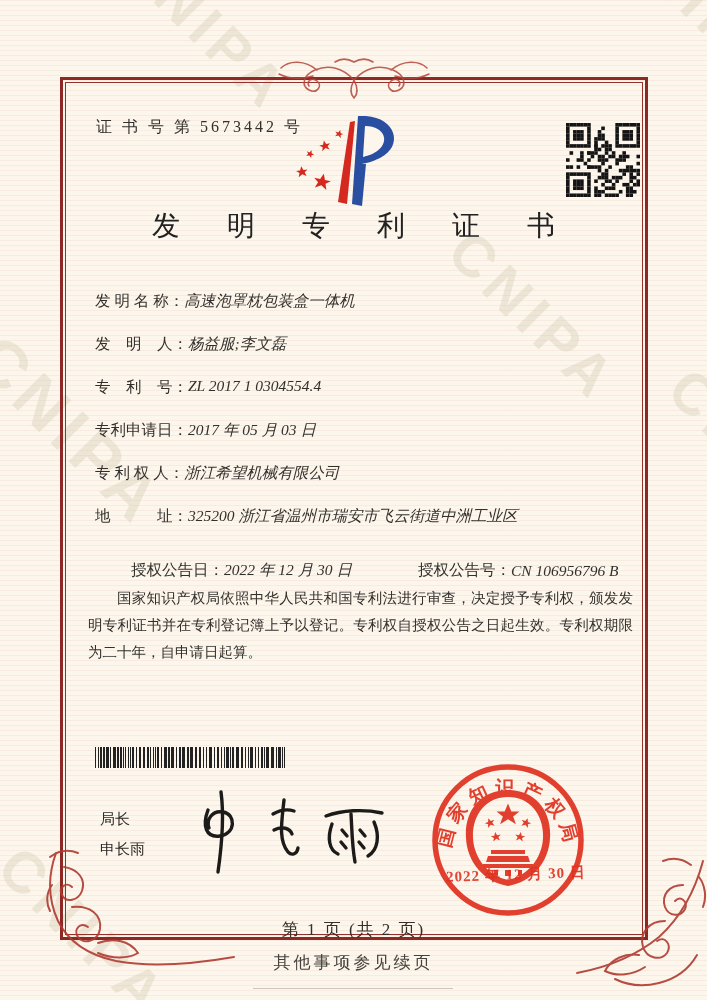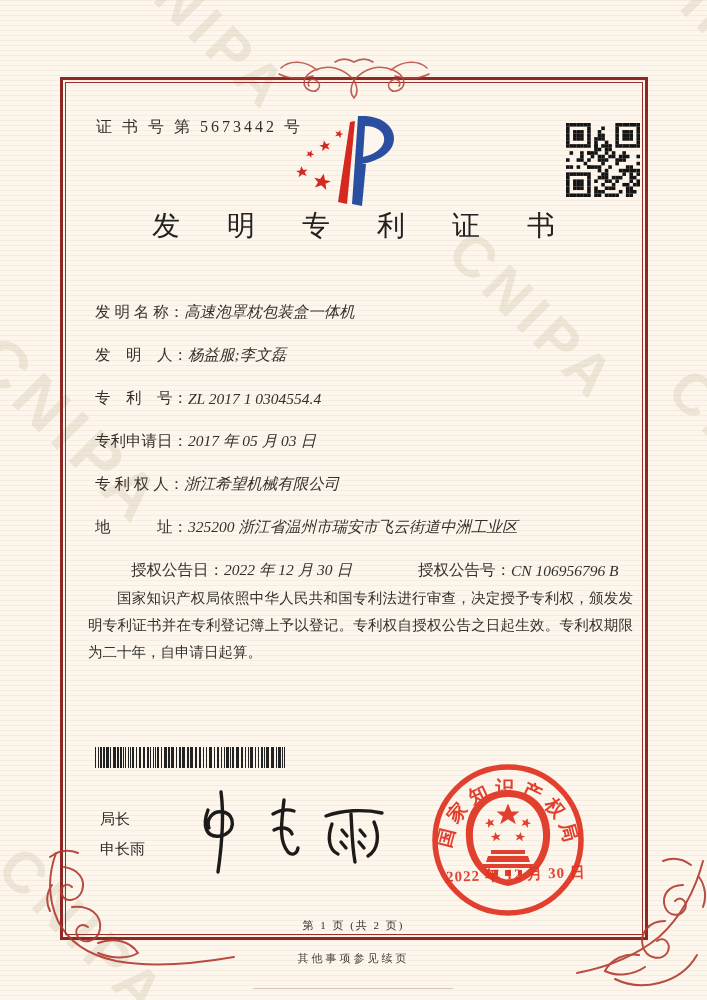--- a/index.html
+++ b/index.html
@@ -24,21 +24,21 @@
   
   .cert-no{position:absolute;left:96px;top:117px;font-size:16px;letter-spacing:3px;color:#33302c;}
   .logo{position:absolute;left:292px;top:112px;}
   .qr{position:absolute;left:566px;top:123px;}
   .title{
     position:absolute;left:0;right:0;top:207px;text-align:center;
     font-size:28px;font-weight:normal;letter-spacing:20px;text-indent:20px;color:#222;
   }
   
   .fields{position:absolute;left:95px;right:60px;top:291px;font-size:15.5px;}
-  .frow{height:43px;display:flex;align-items:center;}
+  .frow{height:43px;display:flex;align-items:flex-start;}
   .flabel{white-space:pre;color:#33302c;}
   .fvalue{color:#33302c;font-style:italic;}
   .grant-row{height:43px;display:flex;align-items:center;margin-left:36px;}
   .grant-gap{width:66px;}
   
   .body-text{position:absolute;left:88px;right:74px;top:585px;font-size:14.5px;line-height:1.86;text-align:justify;color:#33302c;}
   .body-text p{margin:0;text-indent:2em;}
   
   .barcode{position:absolute;left:95px;top:747px;}
   
@@ -49,22 +49,22 @@
   .seal-date{
     position:absolute;left:446px;top:865px;width:160px;
     color:#e03120;font-size:15px;letter-spacing:1px;white-space:nowrap;
     transform:rotate(-2deg);font-weight:bold;opacity:.9;
   }
   
   .orn-top{position:absolute;left:277px;top:50px;}
   .orn-bl{position:absolute;left:38px;top:845px;}
   .orn-br{position:absolute;left:575px;top:855px;}
   
-  .page-info{position:absolute;left:0;right:0;top:918px;text-align:center;font-size:11px;letter-spacing:2px;color:#33302c;}
-  .footer-note{position:absolute;left:0;right:0;top:951px;text-align:center;font-size:11px;letter-spacing:3px;color:#45413c;}
+  .page-info{position:absolute;left:0;right:0;top:918px;text-align:center;font-size:17px;letter-spacing:2px;color:#33302c;}
+  .footer-note{position:absolute;left:0;right:0;top:951px;text-align:center;font-size:17px;letter-spacing:3px;color:#45413c;}
   .footer-rule{position:absolute;left:253px;top:988px;width:200px;height:1px;background:rgba(120,110,100,.35);}
 </style>
 </head>
 <body>
 
 <div class="page">
 
   <span class="wm" style="left:100px;top:-8px;">CNIPA</span>
   <span class="wm" style="left:592px;top:-34px;">CNIPA</span>
   <span class="wm" style="left:-48px;top:392px;font-size:66px;">CNIPA</span>

